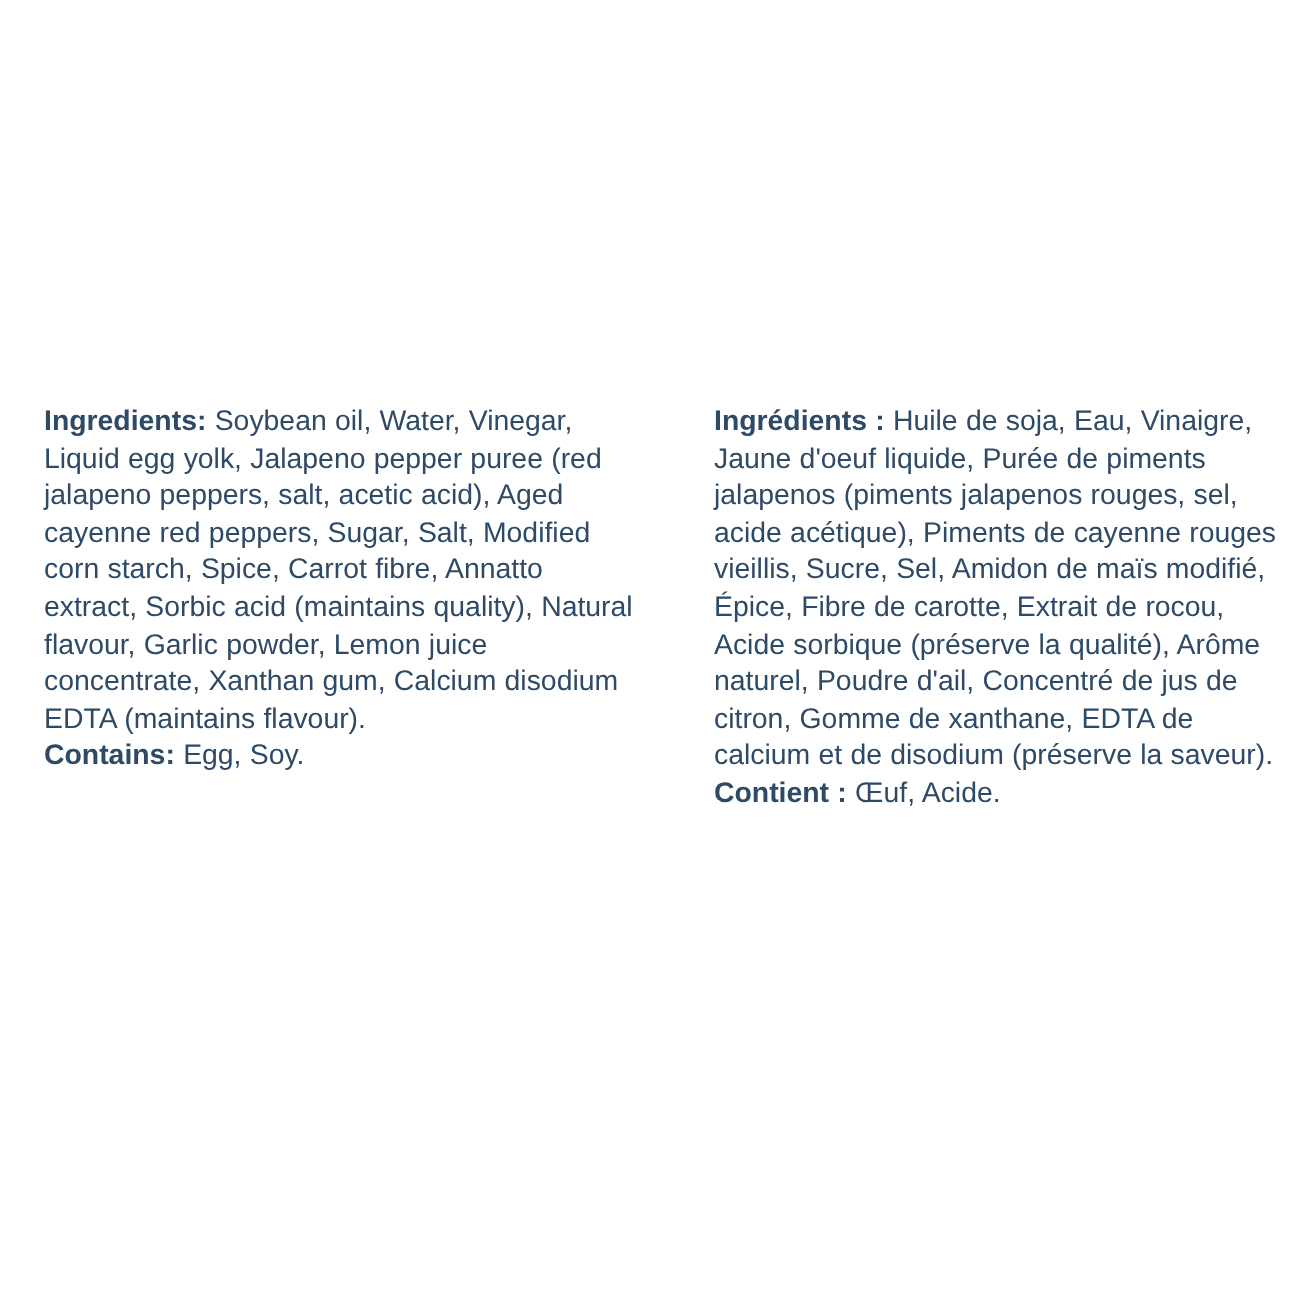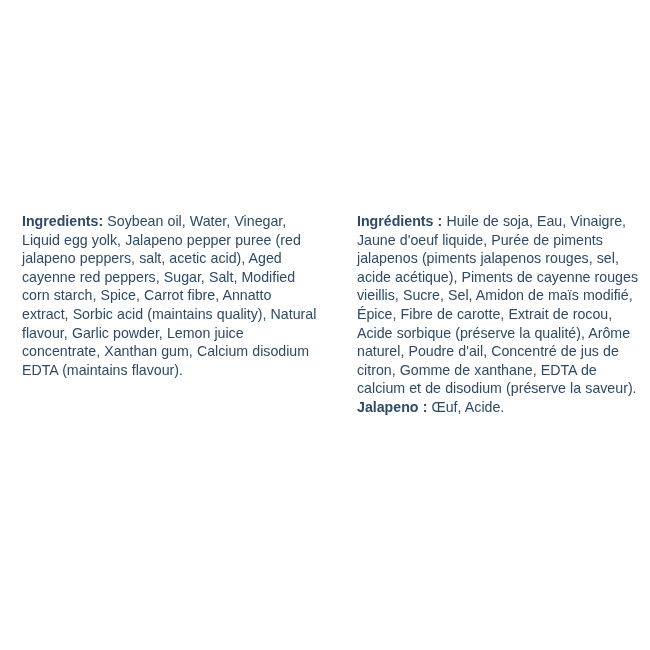--- a/index.html
+++ b/index.html
@@ -15,21 +15,21 @@
     overflow: hidden;
   }
   .page {
     position: relative;
     width: 650px;
     height: 650px;
     box-sizing: border-box;
   }
   .panels {
     position: absolute;
-    top: 212px;
+    top: 202px;
     left: 0;
     width: 650px;
     display: flex;
     flex-direction: row;
     align-items: flex-start;
   }
   .panel {
     box-sizing: border-box;
   }
   .panel-en {
@@ -62,21 +62,22 @@
   }
 </style>
 </head>
 <body>
 
 <div class="page">
   <div class="panels">
 
     <div class="panel panel-en">
       <p class="para"><span class="lbl">Ingredients:</span><span class="body-text"> Soybean oil, Water, Vinegar, Liquid egg yolk, Jalapeno pepper puree (red jalapeno peppers, salt, acetic acid), Aged cayenne red peppers, Sugar, Salt, Modified corn starch, Spice, Carrot fibre, Annatto extract, Sorbic acid (maintains quality), Natural flavour, Garlic powder, Lemon juice concentrate, Xanthan gum, Calcium disodium EDTA (maintains flavour).</span></p>
+      <p class="para"><span class="lbl">Contains:</span><span class="body-text"> Egg, Soy.</span></p>
     </div>
 
     <div class="panel panel-fr">
       <p class="para"><span class="lbl">Ingrédients :</span><span class="body-text"> Huile de soja, Eau, Vinaigre, Jaune d'oeuf liquide, Purée de piments jalapenos (piments jalapenos rouges, sel, acide acétique), Piments de cayenne rouges vieillis, Sucre, Sel, Amidon de maïs modifié, Épice, Fibre de carotte, Extrait de rocou, Acide sorbique (préserve la qualité), Arôme naturel, Poudre d'ail, Concentré de jus de citron, Gomme de xanthane, EDTA de calcium et de disodium (préserve la saveur).</span></p>
-      <p class="para"><span class="lbl">Jalapeno :</span><span class="body-text"> Œuf, Acide.</span></p>
+      <p class="para"><span class="lbl">Contient :</span><span class="body-text"> Œuf, Acide.</span></p>
     </div>
 
   </div>
 </div>
 
 </body></html>

